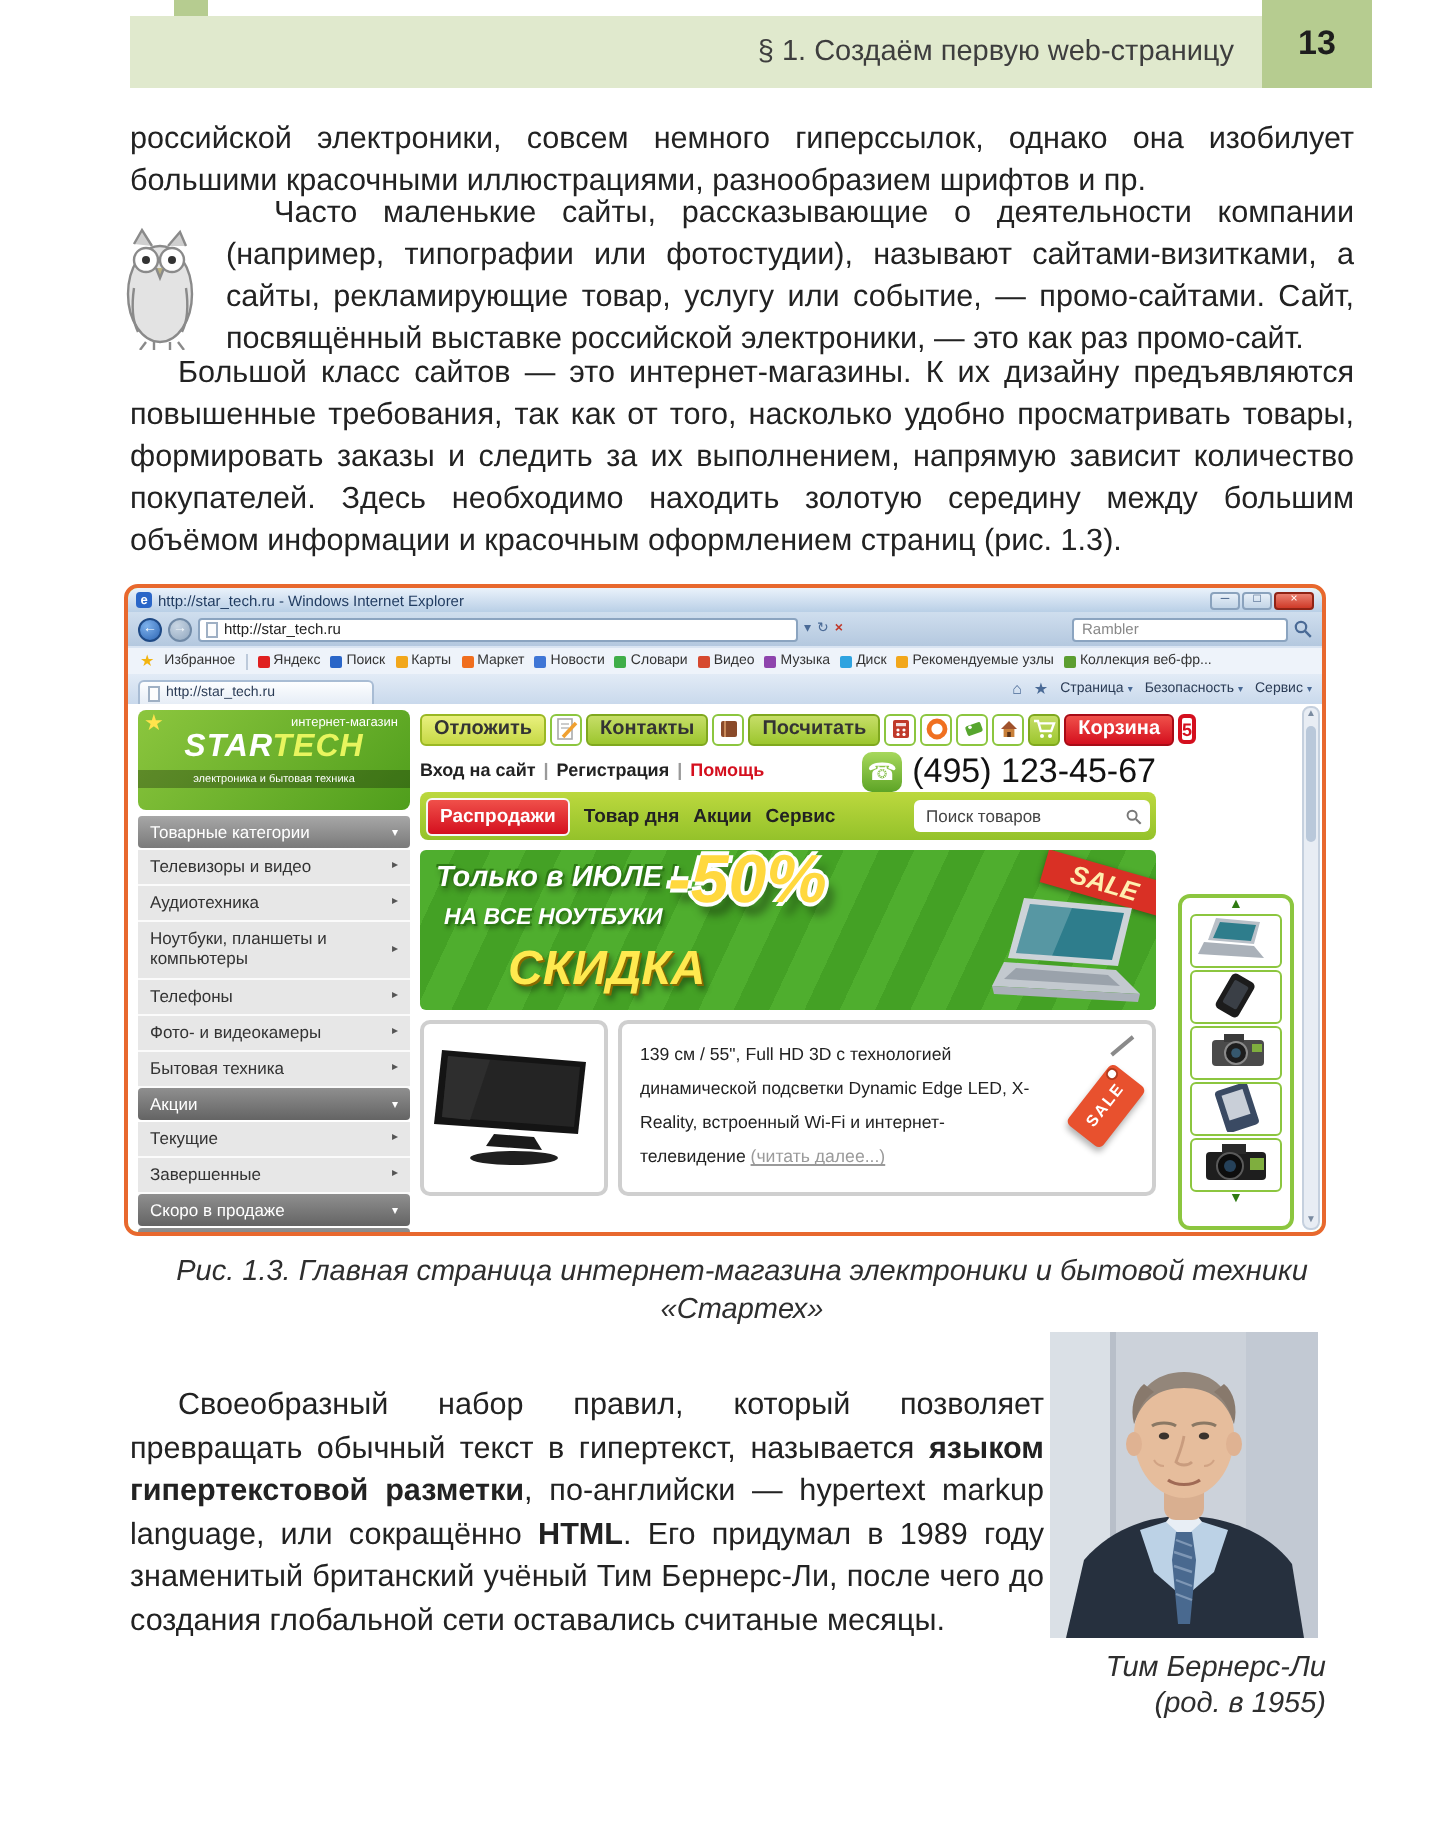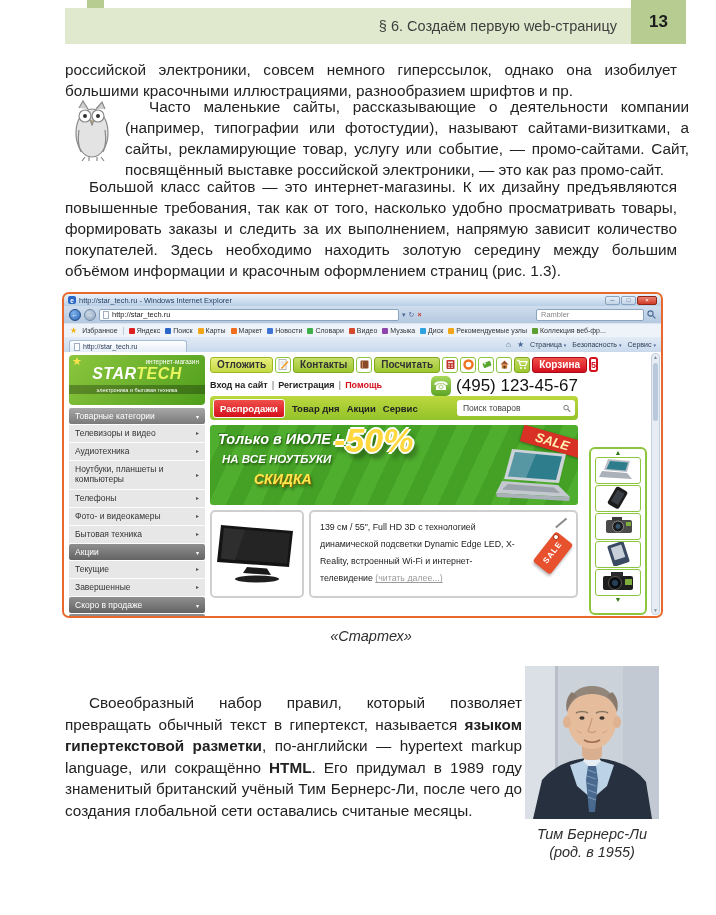--- a/index.html
+++ b/index.html
@@ -8,21 +8,21 @@
   
   .top-tab{position:absolute;left:87px;top:0;width:17px;height:9px;background:#b6cc90;}
   .band{position:absolute;left:65px;top:8px;width:566px;height:36px;background:#e0e9cd;
         display:flex;align-items:center;justify-content:flex-end;padding-right:14px;
         box-sizing:border-box;font-size:14.5px;color:#3e3e3e;}
   .pagenum{position:absolute;left:631px;top:0;width:55px;height:44px;background:#b6cc90;
         display:flex;align-items:center;justify-content:center;font-weight:bold;font-size:17px;color:#1d1d1d;}
   
   .bt{font-size:15.3px;line-height:21px;text-align:justify;margin:0;color:#222;}
   .p1{position:absolute;left:65px;top:59px;width:612px;}
-  .note{position:absolute;left:67px;top:96px;width:622px;display:flex;}
+  .note{position:absolute;left:55px;top:96px;width:622px;display:flex;align-items:flex-end;}
   .owl-box{width:52px;flex:0 0 52px;padding-top:3px;}
   .note p{flex:1;padding-left:6px;text-indent:24px;}
   .p3{position:absolute;left:65px;top:176px;width:612px;text-indent:24px;}
   
   .ie{position:absolute;left:62px;top:292px;width:601px;height:326px;border:2px solid #e8682e;
       border-radius:7px;background:#bef264;box-sizing:border-box;overflow:hidden;}
   .ie-title{height:12px;display:flex;align-items:center;gap:3px;padding:0 4px;
       background:linear-gradient(#eaf2fb,#b9cfe6);font-size:7.5px;color:#1f3a5f;white-space:nowrap;}
   .ie-fav{width:8px;height:8px;background:#2a66c8;color:#fff;font-weight:bold;font-size:6.5px;
       border-radius:2px;display:flex;align-items:center;justify-content:center;flex:0 0 8px;}
@@ -110,21 +110,21 @@
   .searchbox{margin-left:auto;width:118px;height:16px;background:#fff;border-radius:3px;display:flex;
       align-items:center;padding:0 4px;gap:2px;box-sizing:border-box;}
   .searchbox input{border:none;outline:none;width:100%;font-size:8.5px;color:#333;font-family:inherit;background:transparent;}
   .searchbox input::placeholder{color:#444;}
   .banner{margin-top:5px;height:80px;border-radius:3px;position:relative;overflow:hidden;
       background:repeating-linear-gradient(115deg,#4fae2e 0 16px,#44a125 16px 32px);}
   .b-l1{position:absolute;left:8px;top:6px;font-size:14.5px;font-weight:bold;font-style:italic;color:#fff;
       text-shadow:1px 1px 0 #2d7a14,-1px -1px 0 #2d7a14,1px 2px 3px rgba(0,0,0,.45);}
   .b-l2{position:absolute;left:12px;top:28px;font-size:11.5px;font-weight:bold;font-style:italic;color:#fff;
       text-shadow:1px 1px 0 #2d7a14,1px 2px 2px rgba(0,0,0,.4);}
-  .b-l3{position:absolute;left:44px;top:46px;font-size:14px;font-weight:bold;font-style:italic;color:#ffe94f;
+  .b-l3{position:absolute;left:44px;top:46px;font-size:24px;font-weight:bold;font-style:italic;color:#ffe94f;
       text-shadow:1px 1px 0 #8a6a00,2px 3px 3px rgba(0,0,0,.45);}
   .b-pc{position:absolute;left:124px;top:-4px;font-size:34px;font-weight:bold;font-style:italic;color:#ffd83e;
       text-shadow:2px 0 #fff,-2px 0 #fff,0 2px #fff,0 -2px #fff,4px 6px 5px rgba(0,0,0,.45);}
   .b-sale{position:absolute;right:-6px;top:8px;transform:rotate(16deg);background:#d93025;color:#ffefb0;
       font-weight:bold;font-style:italic;font-size:13px;padding:1px 14px;box-shadow:0 1px 3px rgba(0,0,0,.4);}
   .b-laptop{position:absolute;right:2px;bottom:0;}
   .product{margin-top:5px;height:88px;display:flex;gap:5px;}
   .pr-img{width:94px;background:#fff;border:2px solid #cfcfcf;border-radius:5px;display:flex;
       align-items:center;justify-content:center;box-sizing:border-box;flex:0 0 94px;}
   .pr-desc{flex:1;background:#fff;border:2px solid #cfcfcf;border-radius:5px;padding:7px 56px 6px 9px;
@@ -148,31 +148,31 @@
       border:1px solid #c5d0de;border-radius:4px;box-sizing:border-box;display:flex;flex-direction:column;align-items:center;}
   .v-scroll .sa{font-size:5px;color:#7a8ba0;line-height:7px;}
   .v-thumb{width:5px;height:58px;background:#b9c8da;border-radius:3px;margin-top:2px;}
   .v-fill{flex:1;}
   
   .figcap{position:absolute;left:65px;top:627px;width:612px;text-align:center;font-style:italic;
       font-size:14.5px;line-height:19px;color:#2e2e2e;}
   .figcap span{display:block;}
   .p4{position:absolute;left:65px;top:692px;width:457px;line-height:21.5px;text-indent:24px;}
   .p4 b{font-weight:bold;}
-  .photo-wrap{position:absolute;left:521px;top:666px;width:142px;text-align:center;}
+  .photo-wrap{position:absolute;left:521px;top:666px;width:142px;text-align:right;}
   .photo-cap{margin-top:6px;font-style:italic;font-size:14.5px;line-height:18px;color:#2e2e2e;}
 </style>
 </head>
 <body>
 
 <div class="page">
 
   <div class="top-tab"></div>
   <header class="band">
-    <span>§ 6. Создаём первую web-страницу</span>
+    <span>§ 1. Создаём первую web-страницу</span>
   </header>
   <div class="pagenum">
     <span>13</span>
   </div>
 
   <p class="bt p1">российской электроники, совсем немного гиперссылок, однако она изобилует большими красочными иллюстрациями, разнообразием шрифтов и пр.</p>
 
   <div class="note">
     <div class="owl-box">
       <svg width="50" height="62" viewBox="0 0 50 62">
@@ -530,20 +530,21 @@
           <div class="v-thumb"></div>
           <div class="v-fill"></div>
           <span class="sa">▼</span>
         </div>
 
       </div>
     </div>
   </div>
 
   <div class="figcap">
+    <span>Рис. 1.3. Главная страница интернет-магазина электроники и бытовой техники</span>
     <span>«Стартех»</span>
   </div>
 
   <p class="bt p4">
     <span>Своеобразный набор правил, который позволяет превращать обычный текст в гипертекст, называется </span><b>языком гипертекстовой разметки</b><span>, по-английски — hypertext markup language, или сокращённо </span><b>HTML</b><span>. Его придумал в 1989 году знаменитый британский учёный Тим Бернерс-Ли, после чего до создания глобальной сети оставались считаные месяцы.</span>
   </p>
 
   <div class="photo-wrap">
     <svg width="134" height="153" viewBox="0 0 134 153" style="display:block;margin:0 auto;">
       <rect width="134" height="153" fill="#ccd2da"></rect>

